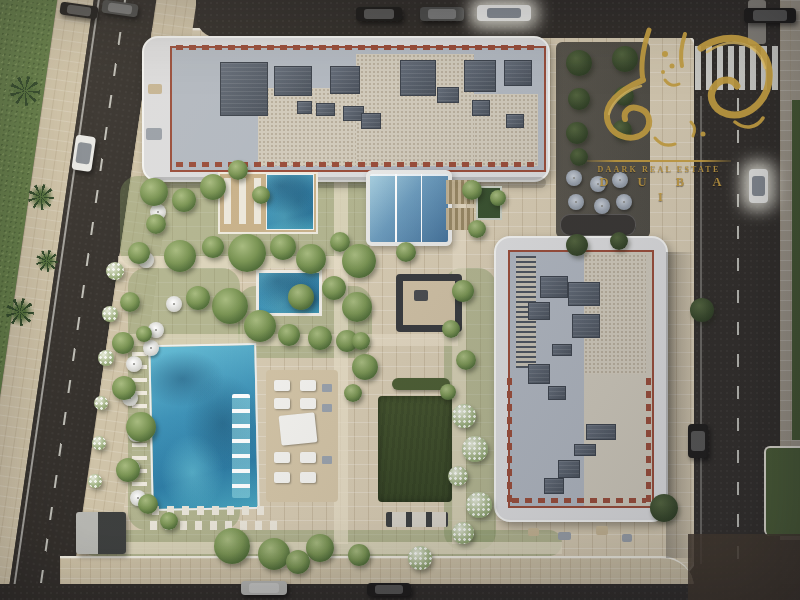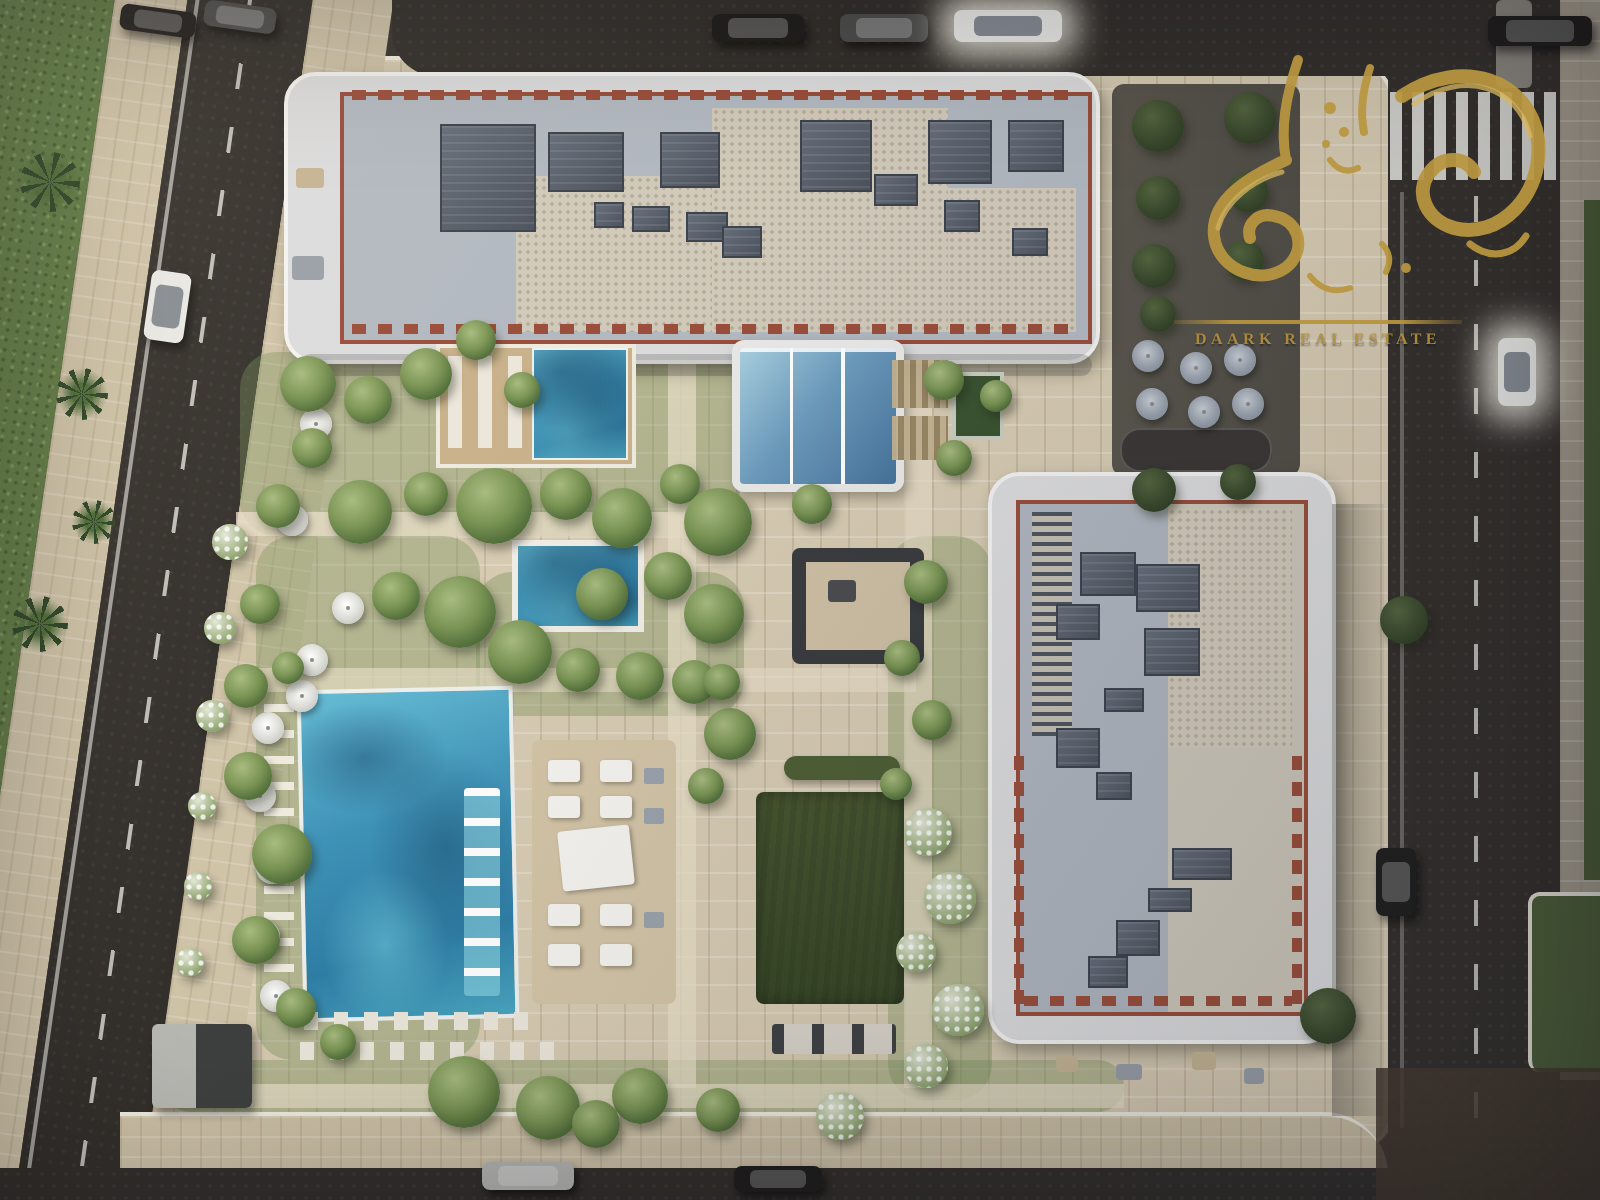--- a/index.html
+++ b/index.html
@@ -342,14 +342,15 @@
       </g>
       <g fill="#b9963f">
         <circle cx="80" cy="28" r="3"></circle>
         <circle cx="87" cy="40" r="2.5"></circle>
         <circle cx="78" cy="46" r="2"></circle>
         <circle cx="118" cy="108" r="2.5"></circle>
       </g>
     </svg>
     <div class="a wmrule" style="left:2px;top:134px;width:144px;height:2px;"></div>
     <div class="a wm" style="left:-6px;top:139px;width:160px;">DAARK REAL ESTATE</div>
+    <div class="a wm2" style="left:-4px;top:149px;width:162px;padding-left:10px;box-sizing:border-box;">D U B A I</div>
   </div>
 </div>
 
 </body></html>

